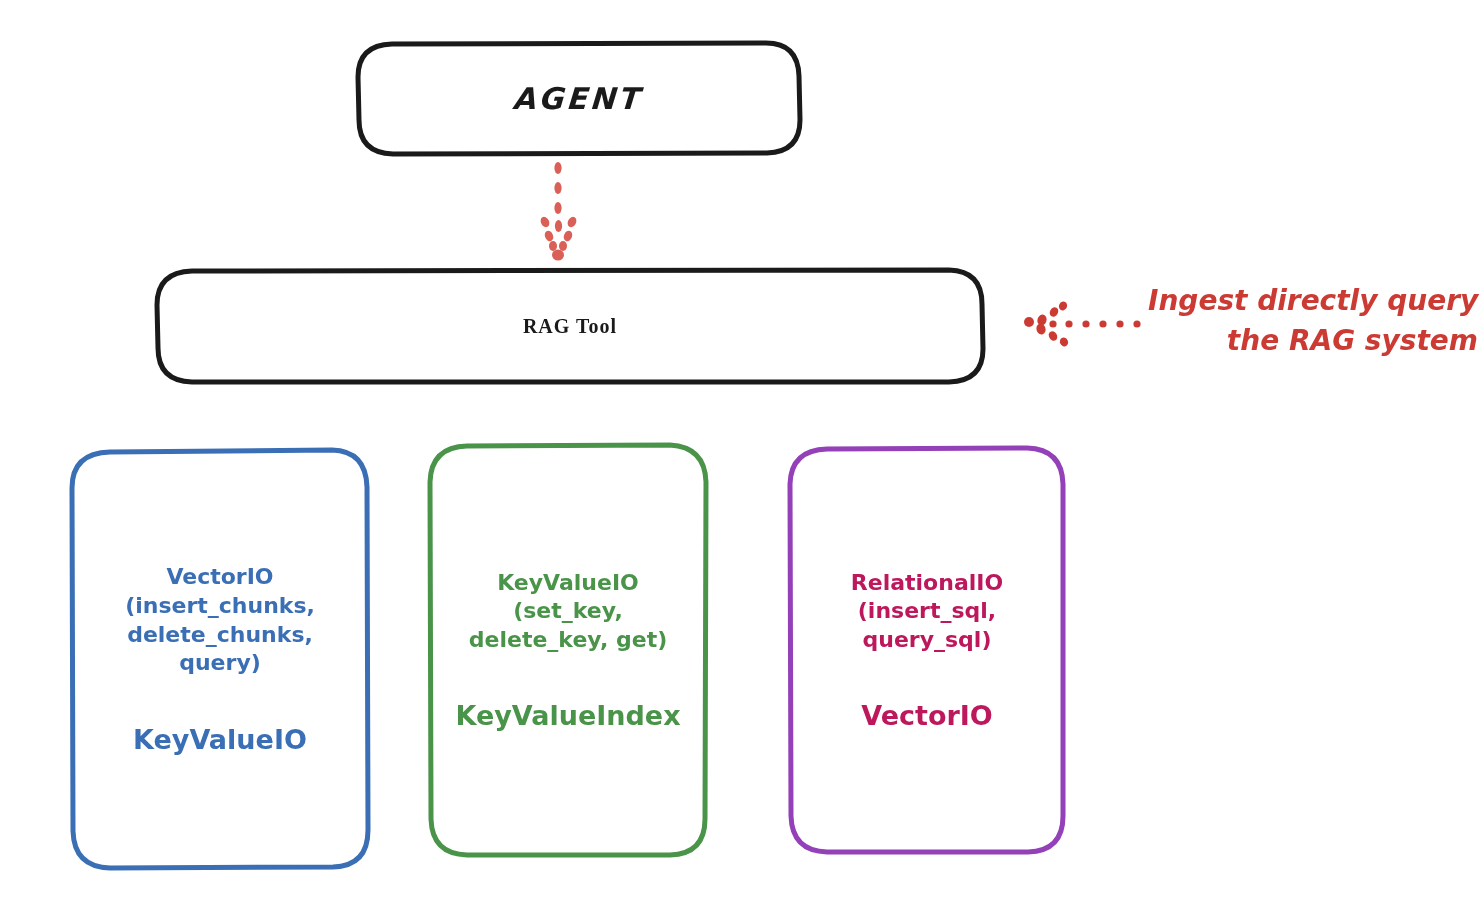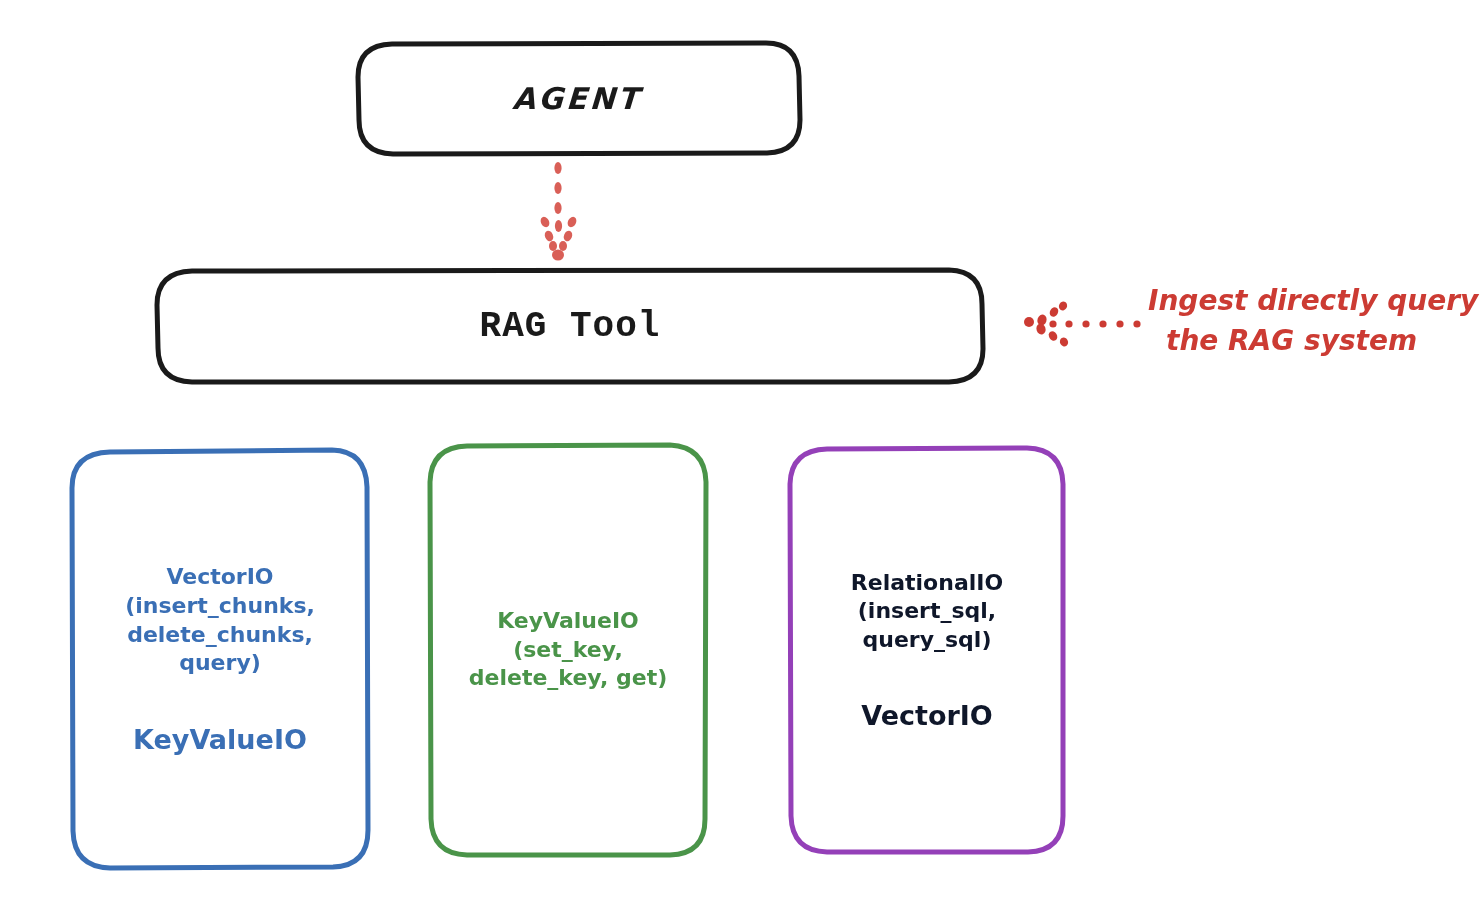--- a/index.html
+++ b/index.html
@@ -52,23 +52,23 @@
     transform: skewX(-6deg);
   }
   
   #rag-tool-node {
     left: 157px;
     top: 270px;
     width: 826px;
     height: 113px;
   }
   #rag-tool-label {
-    font-family: Liberation Mono, monospace;
-    font-weight: 600;
-    font-size: 36px;
+    font-family: Liberation Serif, serif;
+    font-weight: 600;
+    font-size: 20px;
     letter-spacing: 1px;
     color: #1a1a1a;
   }
   
   #vector-node {
     left: 72px;
     top: 450px;
     width: 296px;
     height: 418px;
   }
@@ -107,41 +107,42 @@
   }
   .io-index {
     font-family: "DejaVu Sans", sans-serif;
     font-weight: 600;
     font-size: 27px;
     letter-spacing: 0px;
     margin-top: 46px;
   }
   .c-blue   { color: #3a6fb5; }
   .c-green  { color: #4a9449; }
-  .c-purple { color: #0f172a; }
+  .c-purple { color: #be185d; }
 
   
   #ingest-annotation {
     position: absolute;
     left: 1148px;
     top: 281px;
     width: 330px;
     text-align: left;
   }
   .annotation-line {
     font-family: "DejaVu Sans", sans-serif;
     font-style: italic;
     font-weight: 600;
     font-size: 28px;
     line-height: 1.42;
     color: #cc3b33;
     white-space: nowrap;
   }
   #annotation-line-2 {
     padding-left: 18px;
+    text-align: right;
   }
 </style>
 </head>
 <body>
 
 <div id="canvas">
 
   <svg class="svg-layer" viewBox="0 0 1484 910">
 
     <path d="M 392,44 L 766,43 Q 798,43 799,76 L 800,120 Q 800,152 767,153 L 393,154 Q 359,153 359,120 L 358,77 Q 358,45 392,44 Z" fill="#ffffff" stroke="#1a1a1a" stroke-width="5" stroke-linecap="round" stroke-linejoin="round"></path>
@@ -205,20 +206,21 @@
 query)</div>
       <div class="io-index c-blue">KeyValueIO</div>
     </div>
   </div>
 
   <div class="node" id="keyvalue-node">
     <div class="node-body">
       <div class="io-title c-green">KeyValueIO
 (set_key,
 delete_key, get)</div>
+      <div class="io-index c-green">KeyValueIndex</div>
     </div>
   </div>
 
   <div class="node" id="relational-node">
     <div class="node-body">
       <div class="io-title c-purple">RelationalIO
 (insert_sql,
 query_sql)</div>
       <div class="io-index c-purple">VectorIO</div>
     </div>

